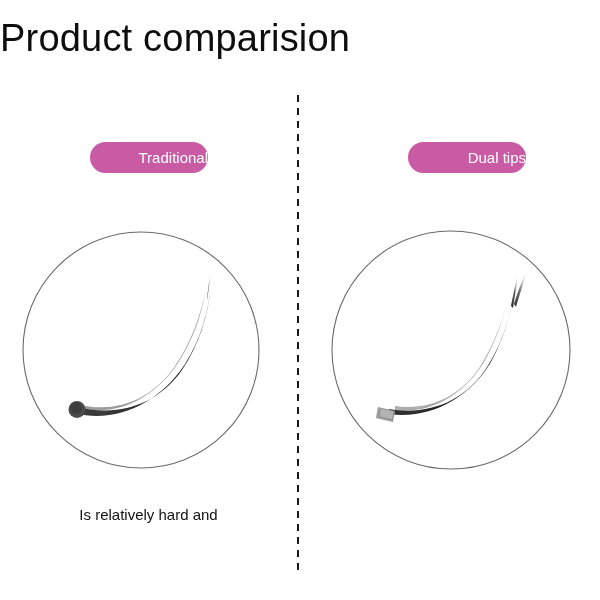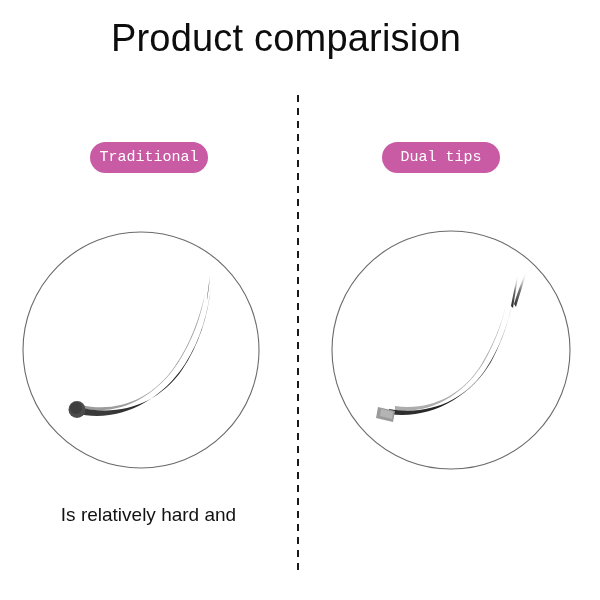--- a/index.html
+++ b/index.html
@@ -20,21 +20,20 @@
     overflow: hidden;
     margin: 0;
   }
 
   
   #page-title {
     position: absolute;
     left: 0;
     top: 14px;
     width: 572px;
-    text-align: center;
     font-family: "Liberation Sans", sans-serif;
     font-size: 38px;
     font-weight: 400;
     color: #0d0d0d;
     letter-spacing: 0.2px;
     line-height: 48px;
     white-space: nowrap;
   }
 
   
@@ -66,34 +65,34 @@
   #column-right { left: 303px; }
 
   
   .badge {
     position: absolute;
     top: 142px;
     height: 31px;
     border-radius: 16px;
     background: #c95ba5;
     color: #ffffff;
-    font-family: Liberation Mono, monospace;
+    font-family: Liberation Sans, sans-serif;
     font-size: 15px;
     font-weight: 400;
     line-height: 31px;
-    text-align: center;
+    text-align: right;
     white-space: nowrap;
     box-sizing: border-box;
   }
   #badge-traditional {
     left: 90px;
     width: 118px;
   }
   #badge-dual-tips {
-    left: 79px;
+    left: 105px;
     width: 118px;
   }
 
   
   .illustration {
     position: absolute;
     top: 228px;
     width: 244px;
     height: 244px;
   }
@@ -102,21 +101,21 @@
   .illustration svg { display: block; width: 244px; height: 244px; }
 
   
   .caption {
     position: absolute;
     top: 496px;
     width: 297px;
     left: 0;
     text-align: center;
     font-family: "Liberation Sans", sans-serif;
-    font-size: 19px;
+    font-size: 15px;
     font-weight: 400;
     color: #121212;
     line-height: 38px;
     white-space: nowrap;
   }
   .caption .cap-line { display: block; }
 </style>
 </head>
 <body>
 

